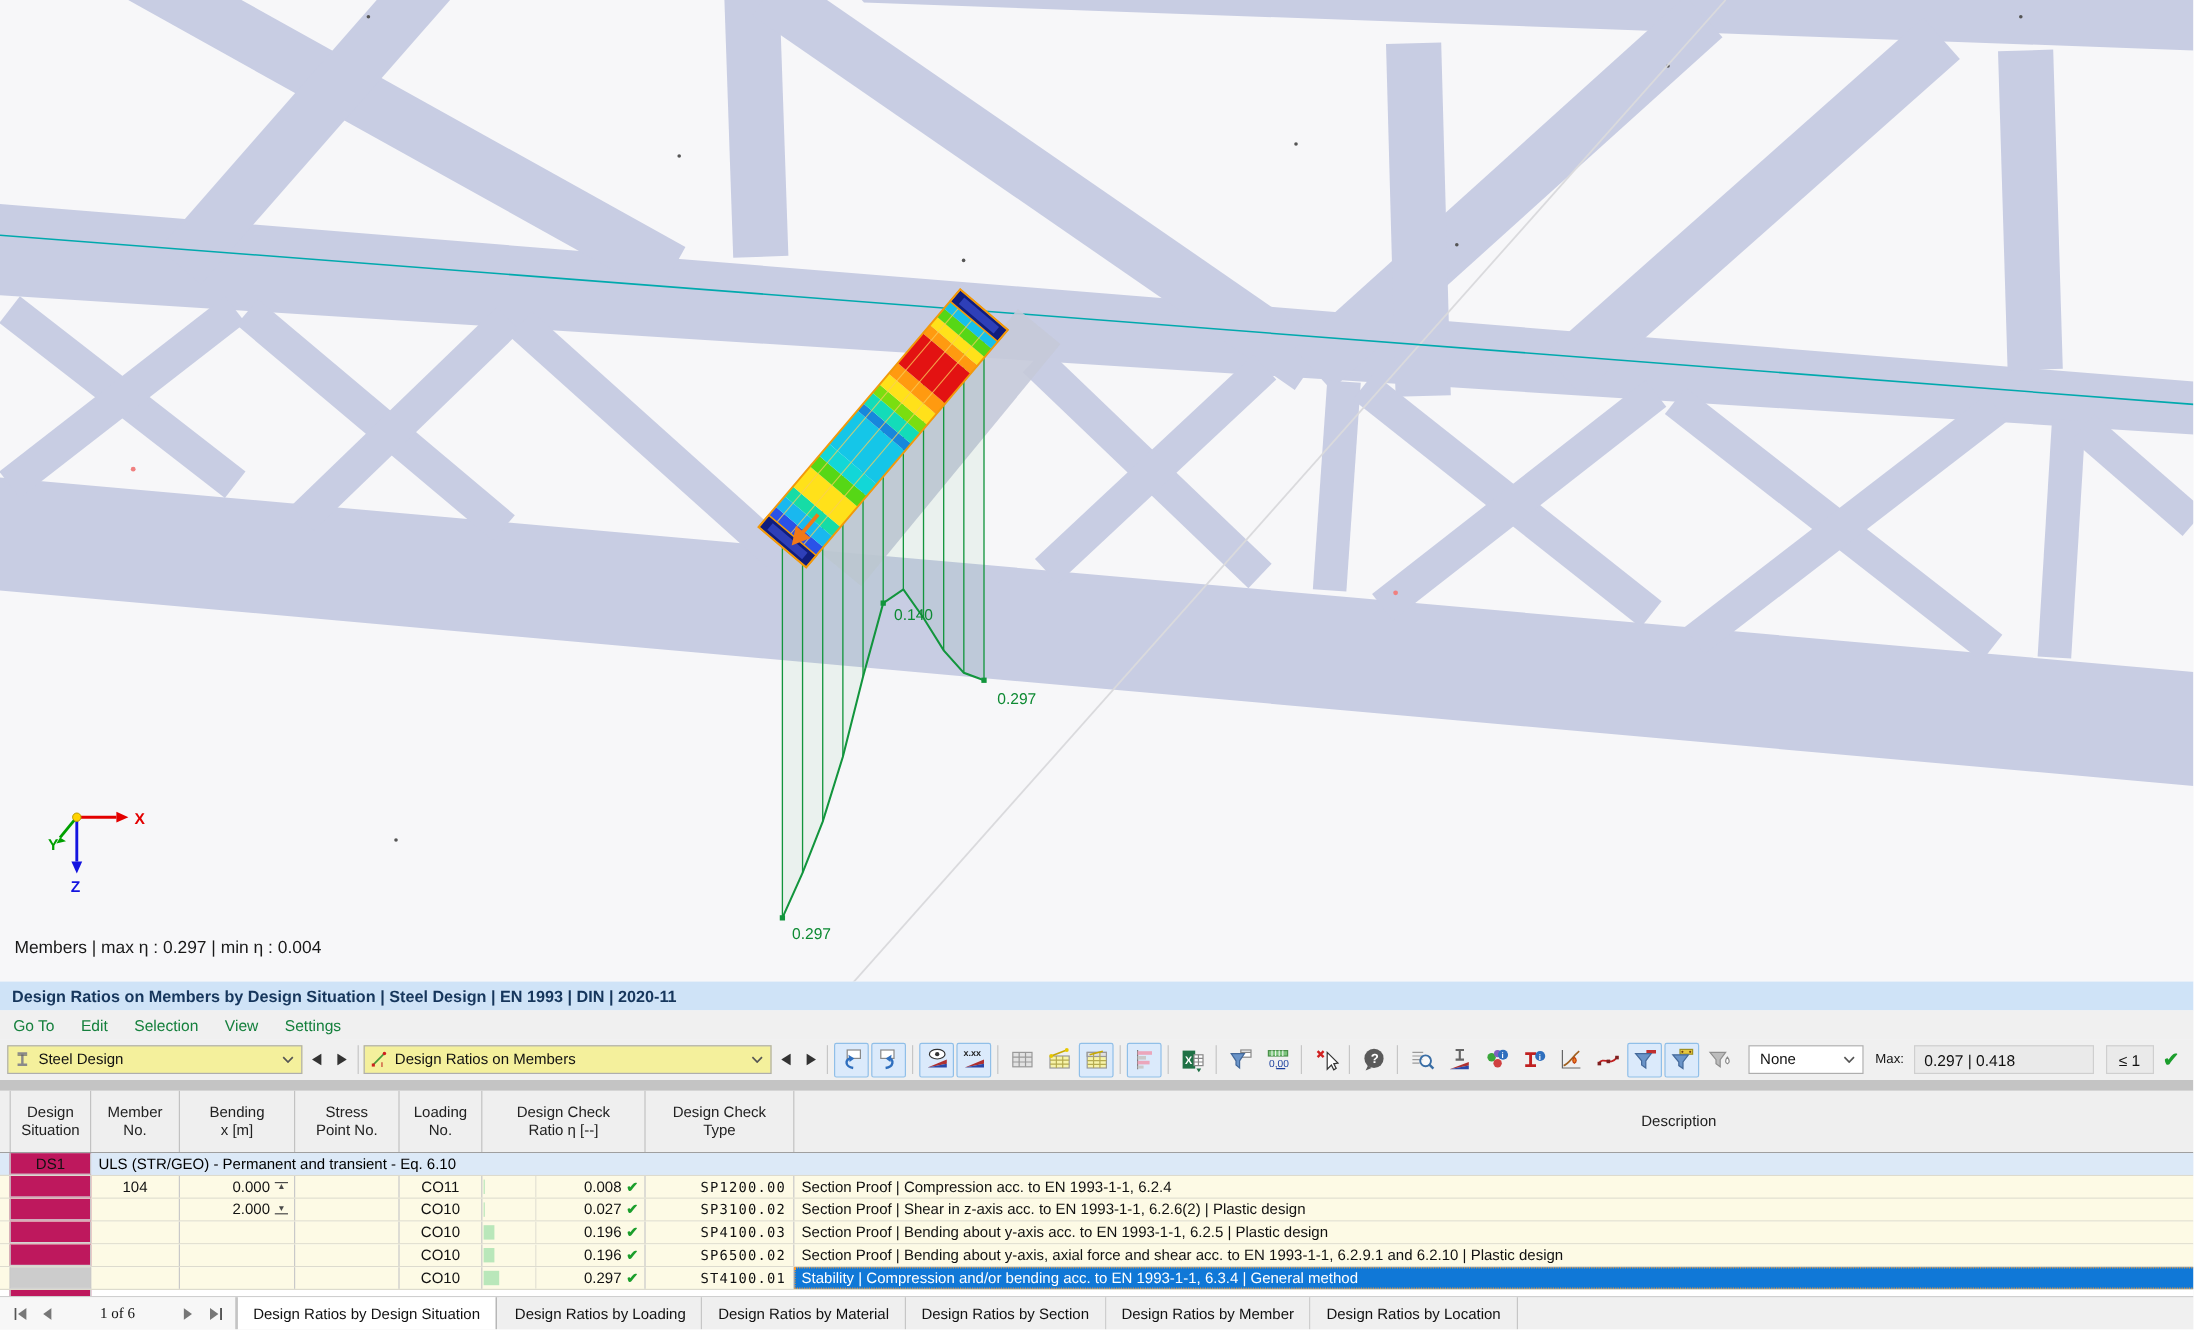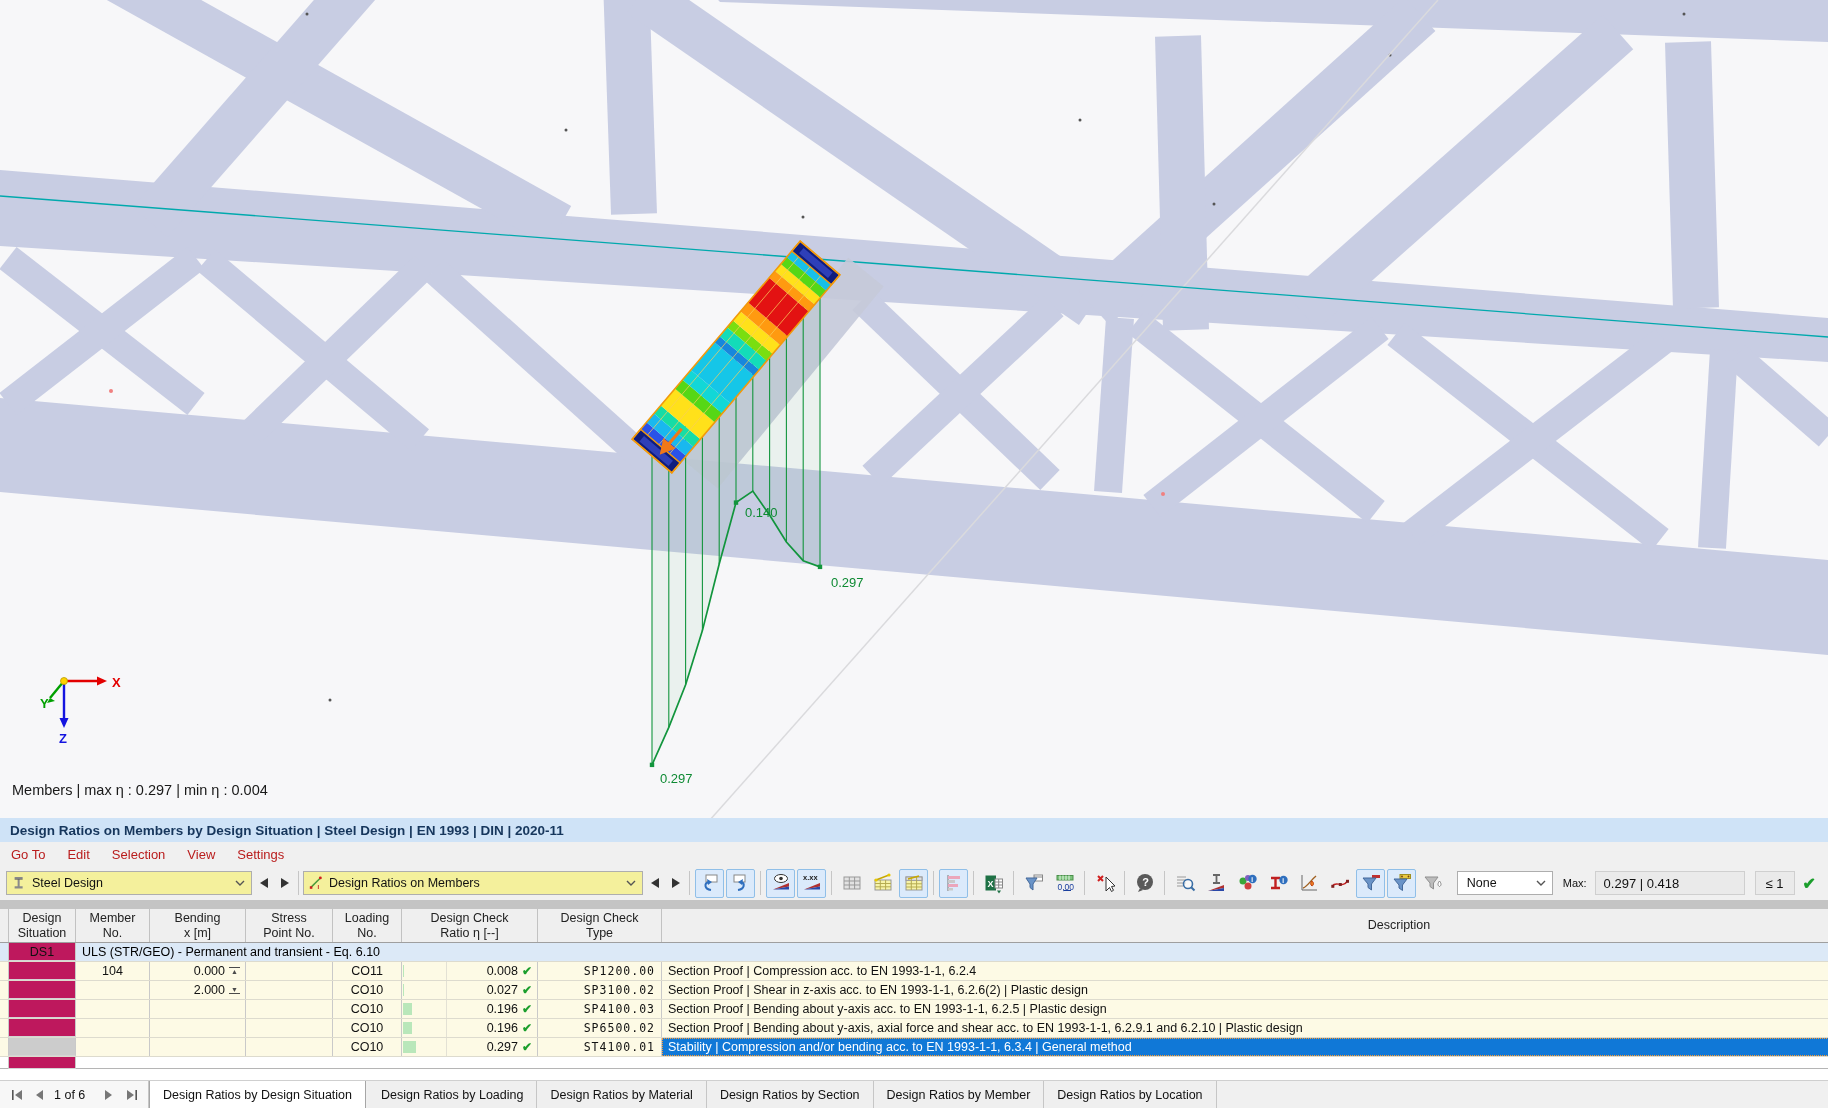--- a/index.html
+++ b/index.html
@@ -8,21 +8,21 @@
   
   .viewport{position:absolute;left:0;top:0;width:1828px;height:818px;background:#f7f7f9;}
   .viewport svg{position:absolute;left:0;top:0;}
   .status{position:absolute;left:12px;top:735px;font-size:14.5px;color:#191919;line-height:22px;white-space:pre;}
 
   
   .panel-header{position:absolute;left:0;top:818px;width:1828px;height:24px;background:#cfe3f7;
     display:flex;align-items:center;box-sizing:border-box;padding-left:10px;
     font-size:13.5px;font-weight:bold;color:#16365c;}
   .menubar{position:absolute;left:0;top:842px;width:1828px;height:24px;background:#f0f0f0;
-    display:flex;align-items:center;font-size:13px;color:#b91c1c;}
+    display:flex;align-items:center;font-size:13px;color:#15803d;}
   .menu-item{padding:3px 11px;cursor:default;}
 
   .toolbar{position:absolute;left:0;top:866px;width:1828px;height:34px;background:#f0f0f0;
     display:flex;align-items:center;box-sizing:border-box;padding:0 6px;}
   .combo{height:24px;display:flex;align-items:center;box-sizing:border-box;border:1px solid #aeaeae;
     background:#f4f09c;padding:0 4px;font-size:12.5px;color:#111;}
   .combo.white{background:#fff;}
   .combo .combo-label{flex:1;padding-left:5px;white-space:nowrap;overflow:hidden;}
   .chev{width:10px;height:6px;margin:0 2px;flex:none;}
   .arrbtn{width:17px;height:22px;display:flex;align-items:center;justify-content:center;margin-left:2px;border:1px solid transparent;}
@@ -32,21 +32,21 @@
   .tb-btn.on{background:#dbeafb;border-color:#90bfe8;}
   .ic{width:22px;height:22px;display:block;}
   .maxlbl{font-size:11px;color:#111;margin:0 8px 0 10px;}
   .valbox{height:24px;box-sizing:border-box;border:1px solid #cfcfcf;background:#eaeaea;
     display:flex;align-items:center;font-size:13px;color:#111;padding:0 8px;}
   .okmark{color:#1b9e2c;font-size:16px;font-weight:bold;margin:0 6px 0 8px;}
 
   
   .table-area{position:absolute;left:0;top:900px;width:1828px;height:180px;background:#fff;overflow:hidden;}
   .topstrip{height:9px;background:#c4c4c4;}
-  .thead{display:flex;height:34px;background:#efefef;border-bottom:1px solid #9f9f9f;box-sizing:border-box;}
+  .thead{display:flex;height:52px;background:#efefef;border-bottom:1px solid #9f9f9f;box-sizing:border-box;}
   .lead{width:8px;flex:none;}
   .th{flex:none;box-sizing:border-box;border-right:1px solid #c2c2c2;display:flex;flex-direction:column;
     align-items:center;justify-content:center;font-size:12.5px;color:#222;line-height:15px;}
   .th:nth-child(2){border-left:1px solid #c2c2c2;}
   .trow{display:flex;height:19px;box-sizing:border-box;background:#fdfae5;border-bottom:1px solid #dddbce;}
   .td{flex:none;box-sizing:border-box;border-right:1px solid #c9c9c9;font-size:12.5px;color:#111;
     display:flex;align-items:center;overflow:hidden;white-space:nowrap;}
   .td.sit{background:#be185d;border-left:1px solid #c9c9c9;justify-content:center;border-bottom:1px solid #d4d4d4;}
   .td.sit.selhdr{background:#cccccc;}
   .td.center{justify-content:center;}
@@ -64,21 +64,21 @@
     font-size:11.5px;letter-spacing:1px;color:#111;}
   .desccell{padding-left:6px;}
   .desccell.sel{background:#1078d7;color:#fff;outline:1px dotted #ff9b2e;outline-offset:-1px;}
   .tailrow{display:flex;height:12px;border-bottom:1px solid #b5b5b5;box-sizing:border-box;background:#fff;}
 
   
   .tabbar{position:absolute;left:0;top:1080px;width:1828px;height:28px;background:#f0f0f0;
     border-top:1px solid #cfcfcf;box-sizing:border-box;display:flex;align-items:stretch;font-size:12.5px;color:#111;}
   .pager{display:flex;align-items:center;background:#f7f7f7;border-right:1px solid #c6c6c6;padding:0 6px;flex:none;}
   .navbtn{width:22px;height:22px;display:flex;align-items:center;justify-content:center;}
-  .pagetext{margin:0 4px;min-width:40px;}
+  .pagetext{margin:0 28px;min-width:40px;text-align:center;font-family:Liberation Serif, serif;}
   .tab{display:flex;align-items:center;padding:0 13px;background:#efefef;border-right:1px solid #c6c6c6;white-space:nowrap;}
   .tab.active{background:#fff;border-left:1px solid #a6a6a6;border-right:1px solid #a6a6a6;margin-right:2px;}
 </style>
 </head>
 <body>
 
 <div class="app">
 
   <div class="viewport">
     <svg id="scene" width="1828" height="818" viewBox="0 0 1828 818">

